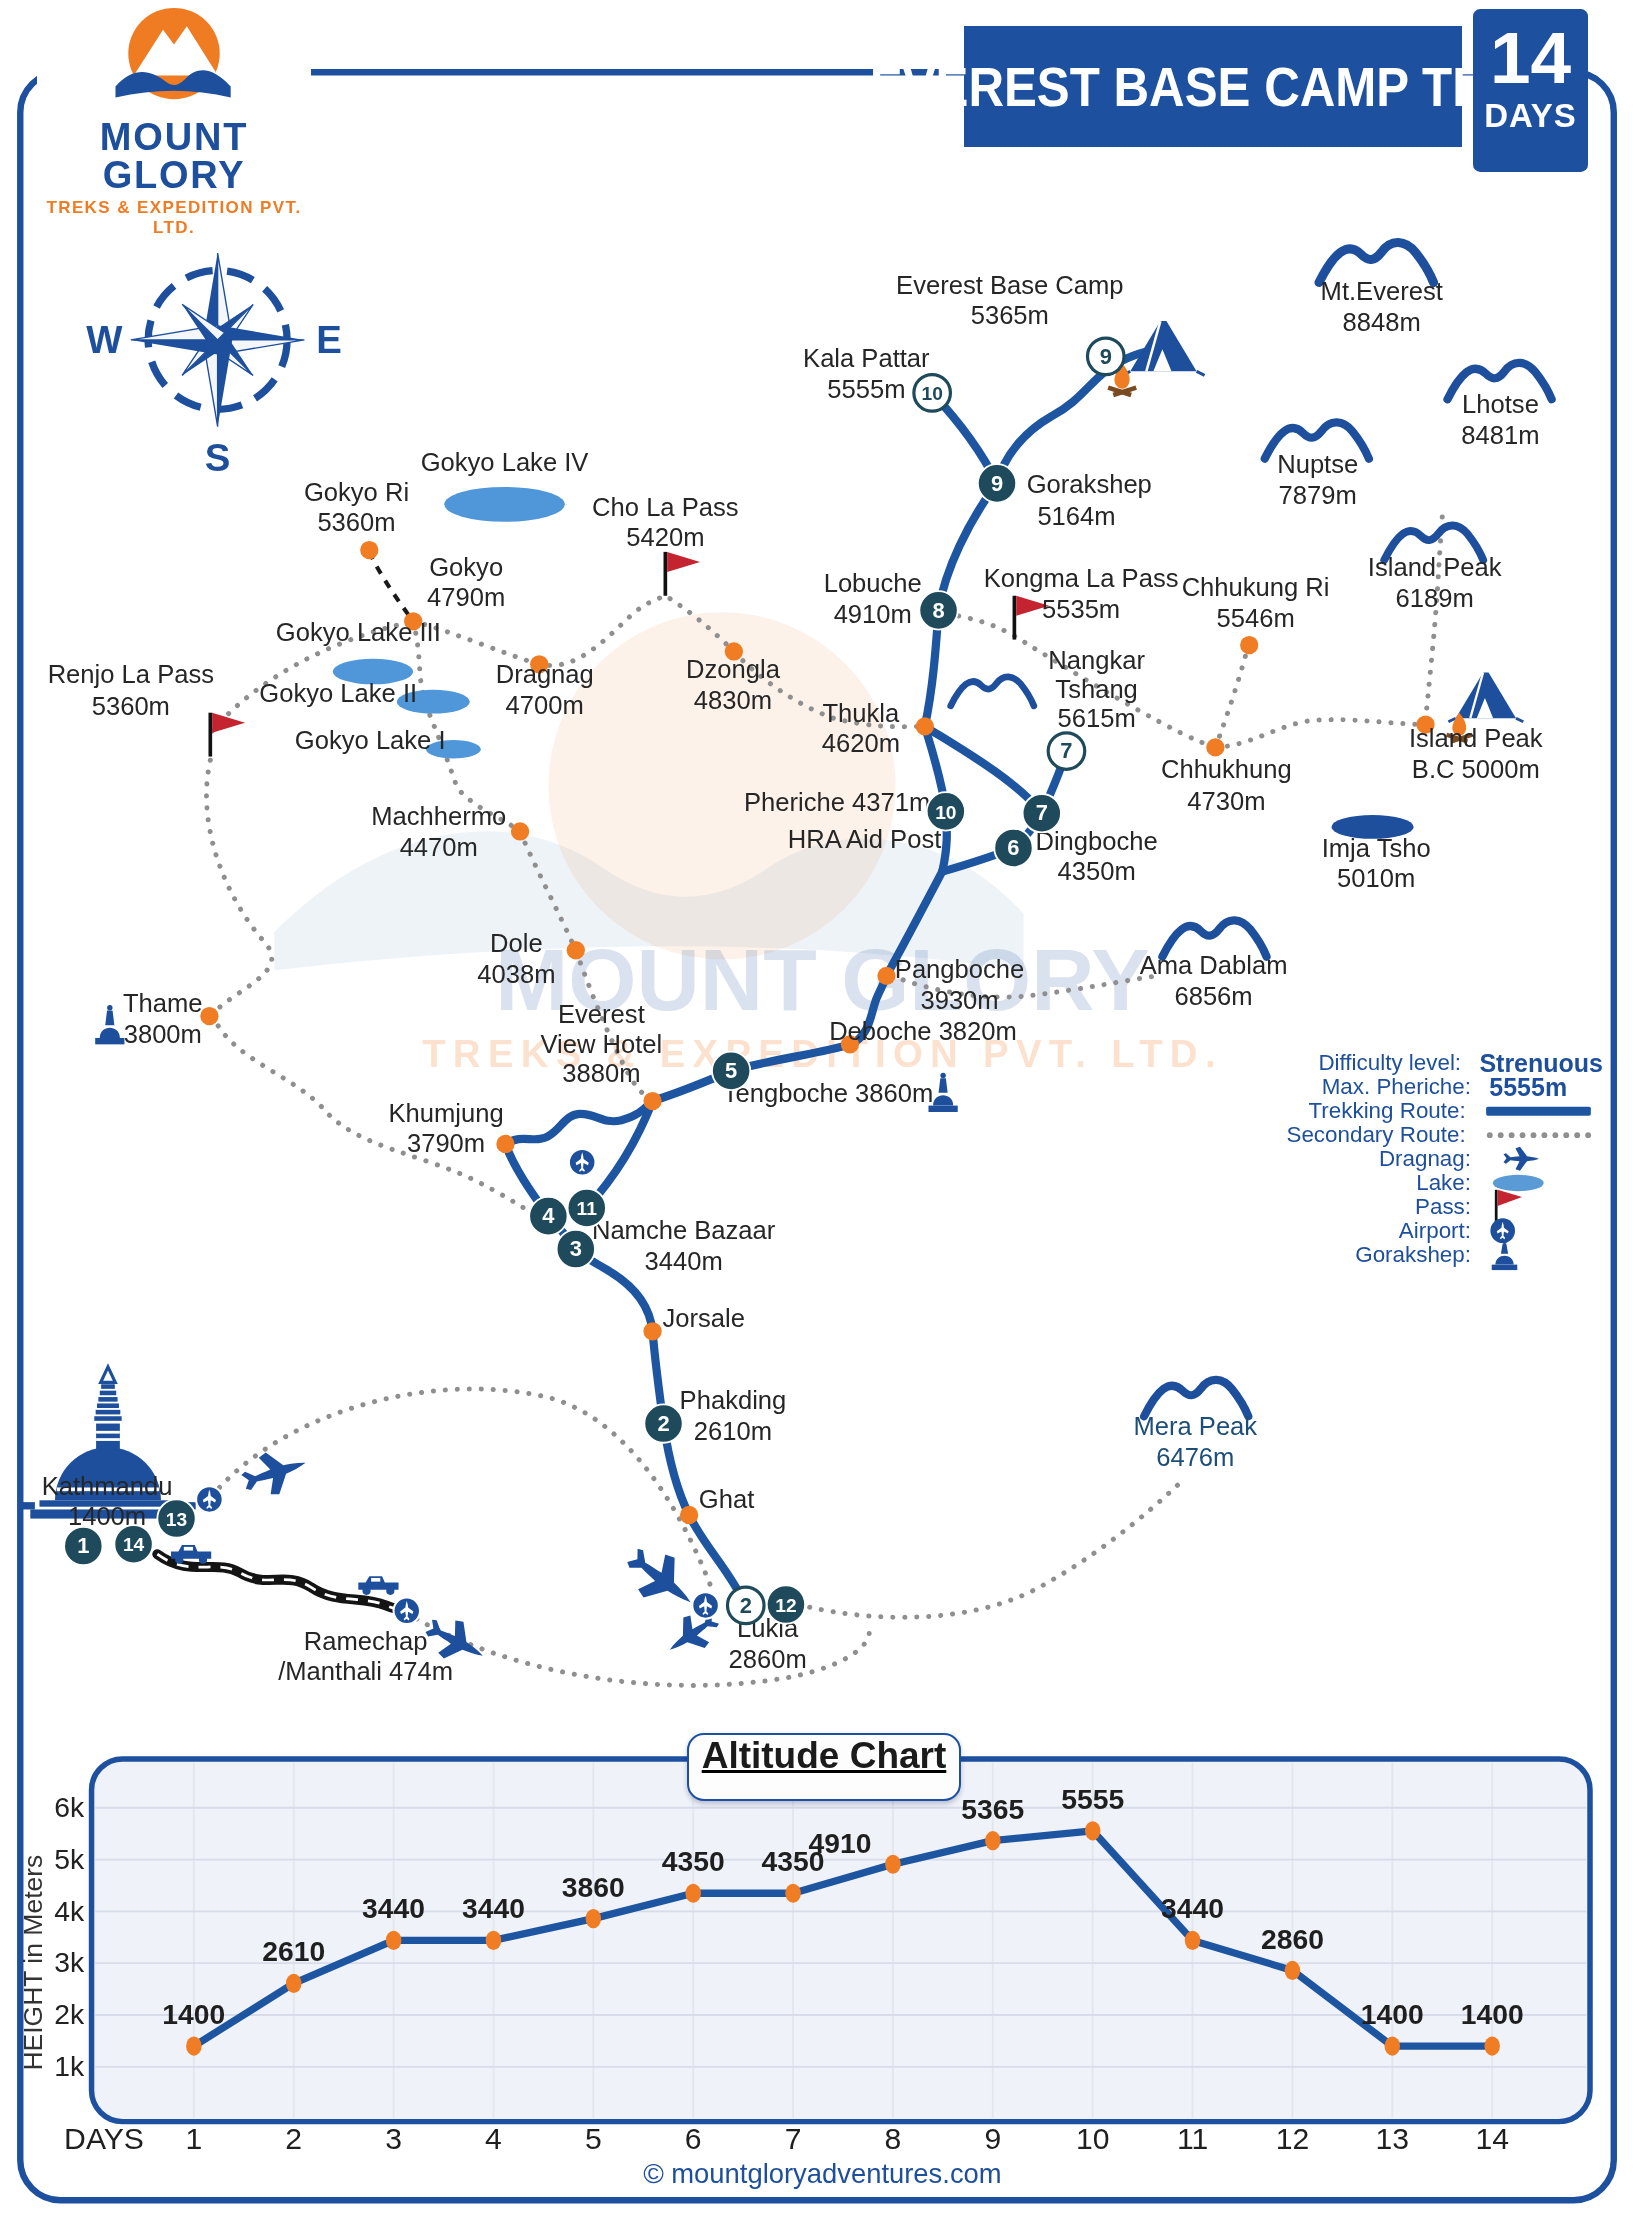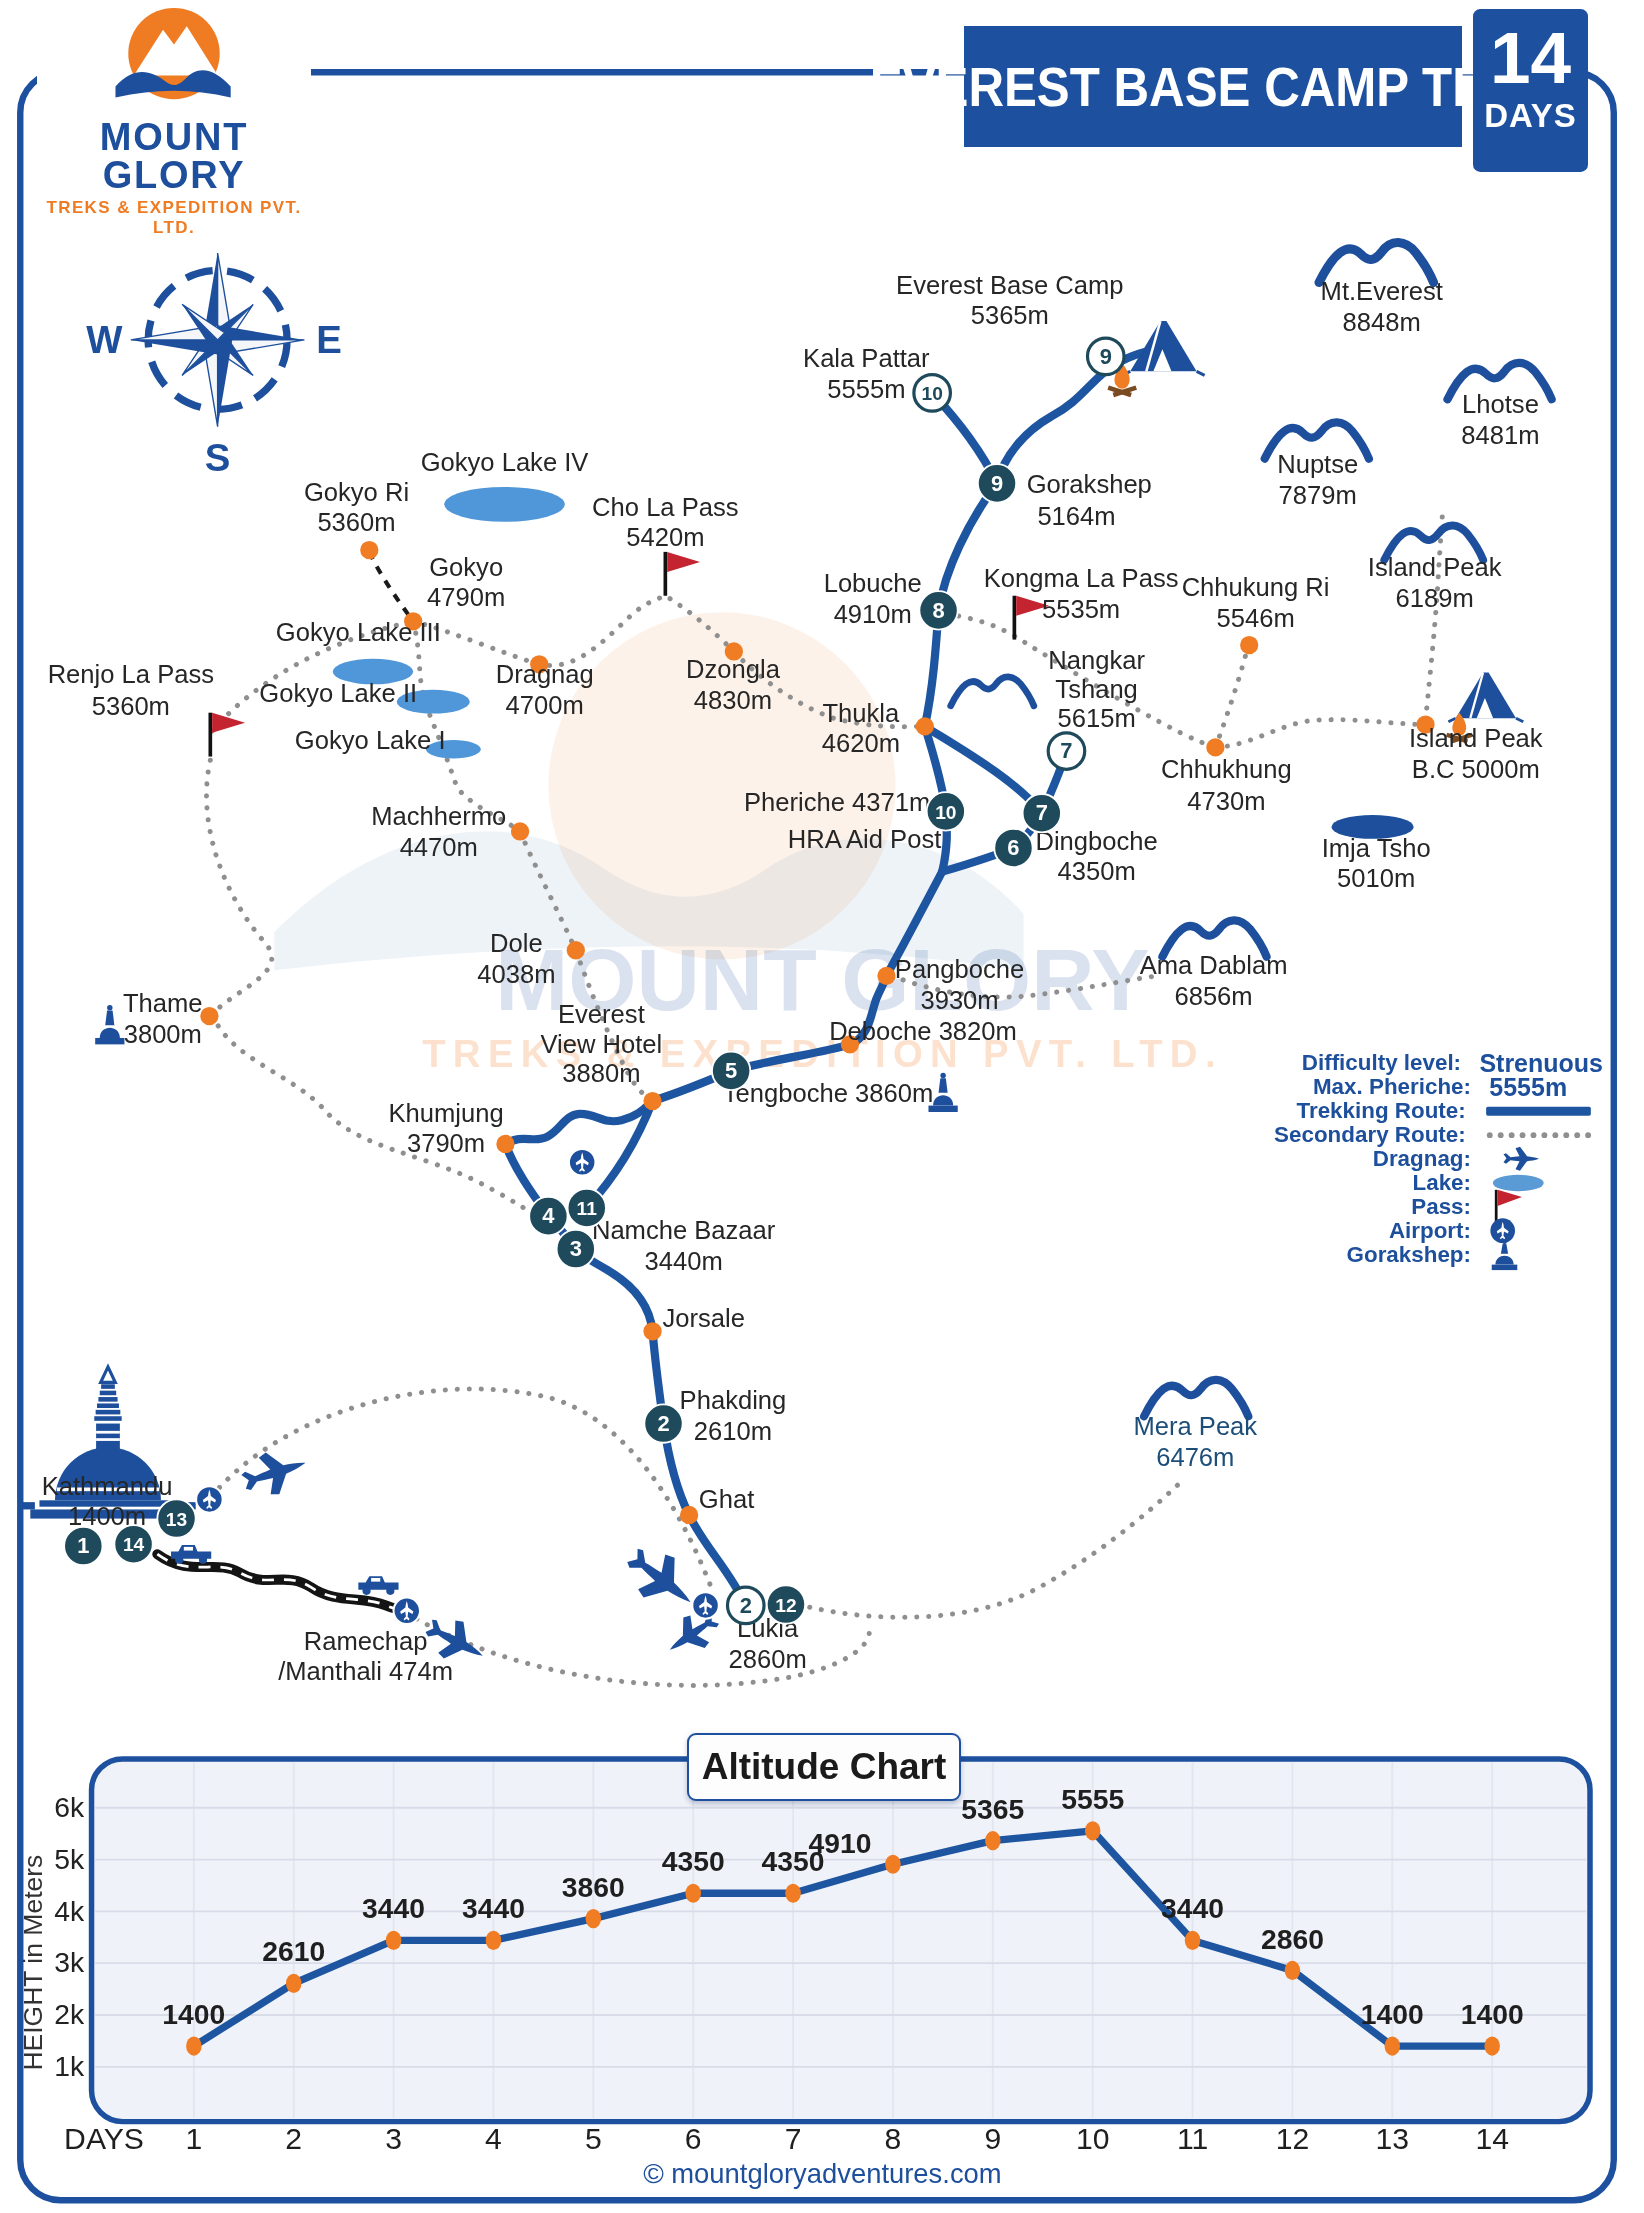--- a/index.html
+++ b/index.html
@@ -16,27 +16,27 @@
           display:flex;align-items:center;justify-content:center;}
   .banner-title{color:#ffffff;font-weight:bold;font-size:56px;white-space:nowrap;transform:scaleX(.88);letter-spacing:0px;}
   .days-badge{position:absolute;left:1473px;top:9.1px;width:115px;height:163px;background:#1d509f;border-radius:7.3px;
           z-index:3;text-align:center;color:#fff;}
   .days-num{font-size:73px;font-weight:bold;line-height:1.05;margin-top:11px;}
   .days-word{font-size:33px;font-weight:bold;letter-spacing:0.9px;}
 
   
   .legend{position:absolute;left:1055px;top:1051px;width:548px;z-index:2;}
   .legend-row{display:flex;align-items:center;height:24px;}
-  .legend-label{width:416px;text-align:right;color:#1d4f9c;font-weight:bold;font-size:22.4px;}
+  .legend-label{width:416px;text-align:right;color:#1d4f9c;font-weight:normal;font-size:22.4px;}
   .legend-val{margin-left:18.3px;color:#1d4f9c;font-weight:bold;font-size:25px;display:flex;align-items:center;}
 
   
   .chart-title-box{position:absolute;left:687px;top:1733px;width:270px;height:64px;background:#fdfdfe;
-          border:2.7px solid #1d509f;border-radius:9px;z-index:3;display:flex;align-items:center;justify-content:center;
-          box-shadow:0 2.7px 5.5px rgba(20,40,90,.25);}
+          border:2.7px solid #1d509f;border-radius:17px;z-index:3;display:flex;justify-content:center;
+          box-shadow:0 2.7px 5.5px rgba(20,40,90,.25);text-decoration:underline;}
   .chart-title{font-size:37px;font-weight:bold;color:#1b1b1b;}
 
   
   .footer{position:absolute;left:0;top:2158px;width:1645px;text-align:center;z-index:3;color:#1d4f9c;
           font-size:27.4px;font-weight:normal;}
   .footer .cc{font-size:28px;margin-right:7.3px;}
 </style>
 </head>
 <body>
 

